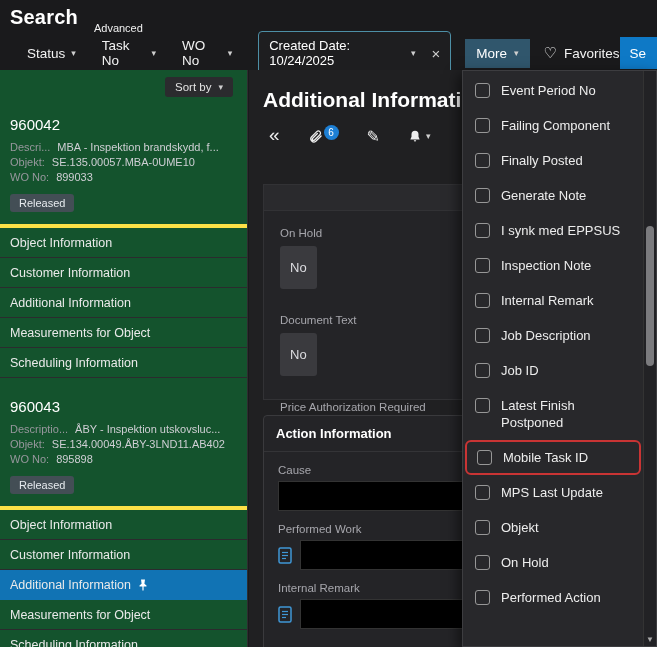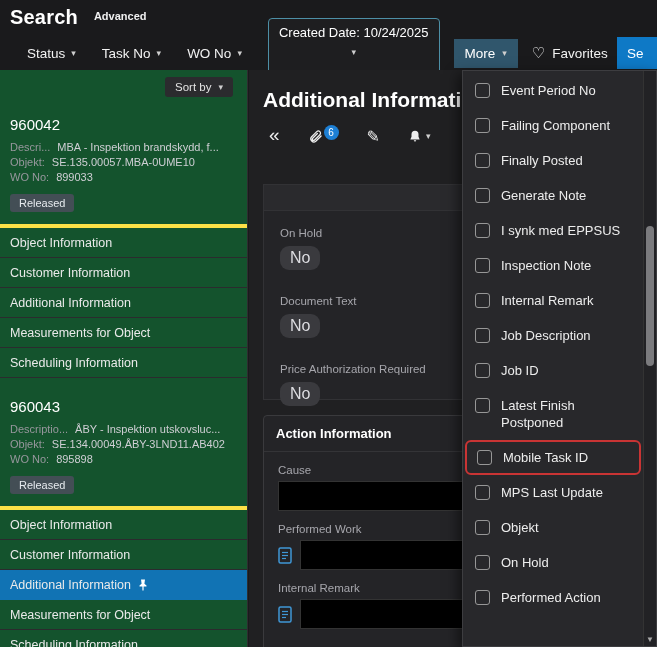--- a/index.html
+++ b/index.html
@@ -3,27 +3,27 @@
 <meta charset="utf-8">
 <style>
   * { margin:0; padding:0; box-sizing:border-box; }
   html,body { background:#111; }
   body { font-family:"Liberation Sans", sans-serif; }
   .app { position:relative; width:657px; height:647px; background:#1a1a1c; overflow:hidden; color:#fff; }
 
   
   .header { position:absolute; top:0; left:0; right:0; height:34px; display:flex; align-items:flex-start; padding:7px 0 0 10px; }
   .page-title { font-size:20px; font-weight:bold; letter-spacing:.2px; line-height:20px; }
-  .page-mode { font-size:11px; font-weight:bold; margin-left:16px; margin-top:3px; color:#f0f0f0; }
+  .page-mode { font-size:11px; font-weight:normal; margin-left:16px; margin-top:15px; color:#f0f0f0; }
 
   
   .filterbar { position:absolute; top:36px; left:17px; right:0; height:34px; display:flex; align-items:center; padding-left:10px; }
   .fdrop { display:flex; align-items:center; gap:6px; font-size:13.5px; color:#f2f2f2; margin-right:26px; cursor:pointer; }
   .caret { font-size:9px; color:#cfcfcf; line-height:1; }
-  .chip { display:flex; align-items:center; gap:8px; border:1px solid #4d8fa6; border-radius:4px; padding:6px 10px; font-size:13px; color:#fff; margin-right:14px; background:rgba(255,255,255,0.02);flex-direction:column; }
+  .chip { display:flex; align-items:center; gap:8px; border:1px solid #4d8fa6; border-radius:4px; padding:6px 10px; font-size:13px; color:#fff; margin-right:14px; background:rgba(255,255,255,0.02); }
   .chip-close { font-size:15px; color:#cfcfcf; margin-left:8px; cursor:pointer; }
   .more-btn { display:flex; align-items:center; gap:7px; background:#30566c; color:#fff; font-size:13.5px; padding:7px 11px; margin-right:14px; cursor:pointer; }
   .fav { display:flex; align-items:center; gap:7px; font-size:13.5px; color:#f2f2f2; cursor:pointer; }
   .heart { font-size:15px; }
   .search-btn { margin-left:auto; width:40px; height:32px; background:#0e79c6; color:#fff; font-size:13.5px; display:flex; align-items:center; padding-left:10px; cursor:pointer; }
 
   
   .sidebar { position:absolute; top:70px; left:0; width:248px; bottom:0; background:#14532d; border-right:1px solid #2e2e30; overflow:hidden; }
   .sort-row { height:34px; display:flex; justify-content:flex-end; align-items:center; padding-right:14px; }
   .sort-btn { display:flex; align-items:center; gap:7px; background:#2b2b2e; color:#e3e3e3; font-size:11.5px; padding:4px 10px; border-radius:3px; cursor:pointer; }
@@ -45,21 +45,21 @@
   .toolbar { display:flex; align-items:center; gap:28px; padding:14px 0 0 20px; height:34px; }
   .tb { display:inline-flex; align-items:center; gap:4px; color:#eee; cursor:pointer; }
   .tb-collapse { font-size:19px; line-height:14px; margin-top:-3px; }
   .att-badge { background:#1d7fd4; color:#fff; width:15px; height:15px; border-radius:50%; font-size:10px; display:inline-flex; align-items:center; justify-content:center; margin-left:-3px; margin-top:-8px; }
   .tb-edit { font-size:16px; }
   .fields-panel { position:absolute; left:14px; top:114px; right:0; height:216px; background:#242427; border:1px solid #323235; }
   .panel-strip { height:26px; background:#2a2a2d; border-bottom:1px solid #323235; }
   .fields-body { padding:16px 16px 0 16px; }
   .field { margin-bottom:25px; }
   .f-label { font-size:11.5px; color:#a6a6ac; }
-  .no-badge { display:inline-block; margin-top:7px; background:#3a3a3e; color:#dcdce0; font-size:16px; padding:3px 10px; border-radius:9px; }
+  .no-badge { display:inline-block; margin-top:7px; background:#3a3a3e; color:#dcdce0; font-size:13px; padding:14px 10px; border-radius:3px; }
   .action-panel { position:absolute; left:14px; top:345px; right:12px; height:300px; background:#242427; border:1px solid #3a3a3d; border-radius:4px; }
   .ap-header { padding:10px 12px; font-size:13px; font-weight:bold; color:#fff; border-bottom:1px solid #343437; }
   .ap-body { padding:10px 14px; }
   .ap-label { font-size:11.5px; color:#a6a6ac; margin-top:12px; }
   .ap-label:first-child { margin-top:2px; }
   .tinput { height:30px; background:#000; border:1px solid #333; margin-top:5px; flex:1; }
   .input-row { display:flex; align-items:center; gap:8px; }
   .input-row .doc-icon { margin-top:5px; display:inline-flex; cursor:pointer; }
 
   

